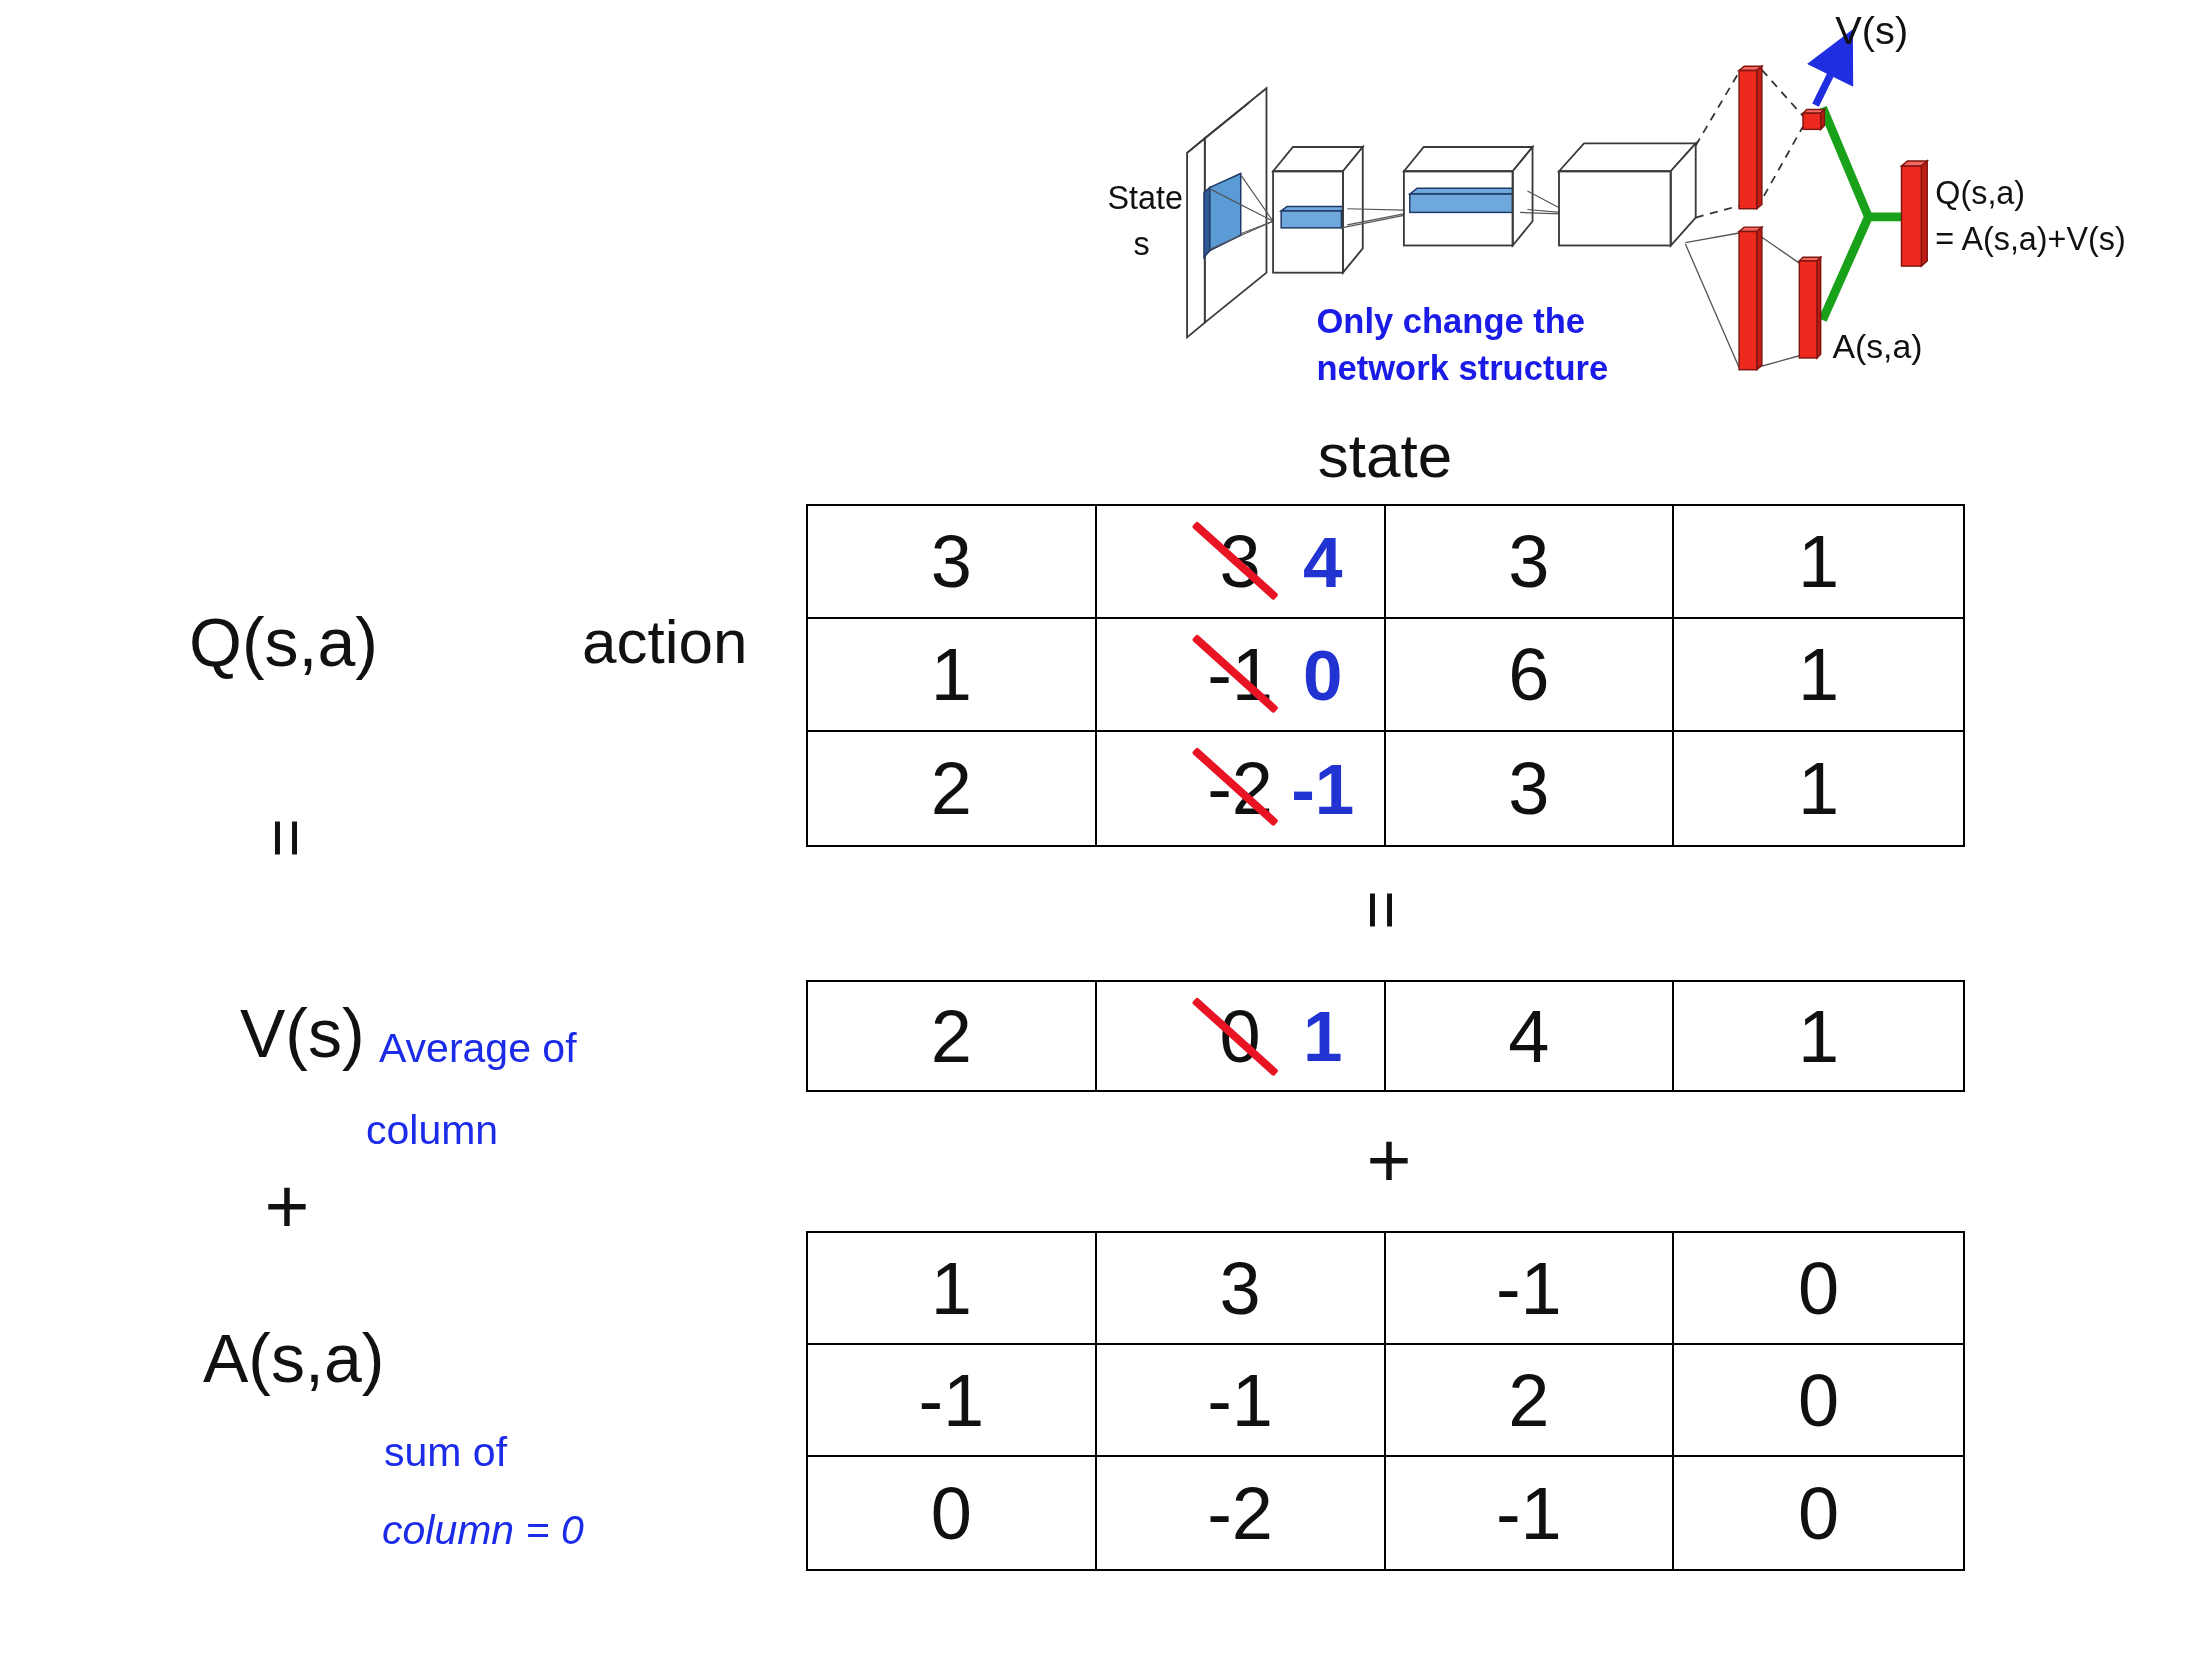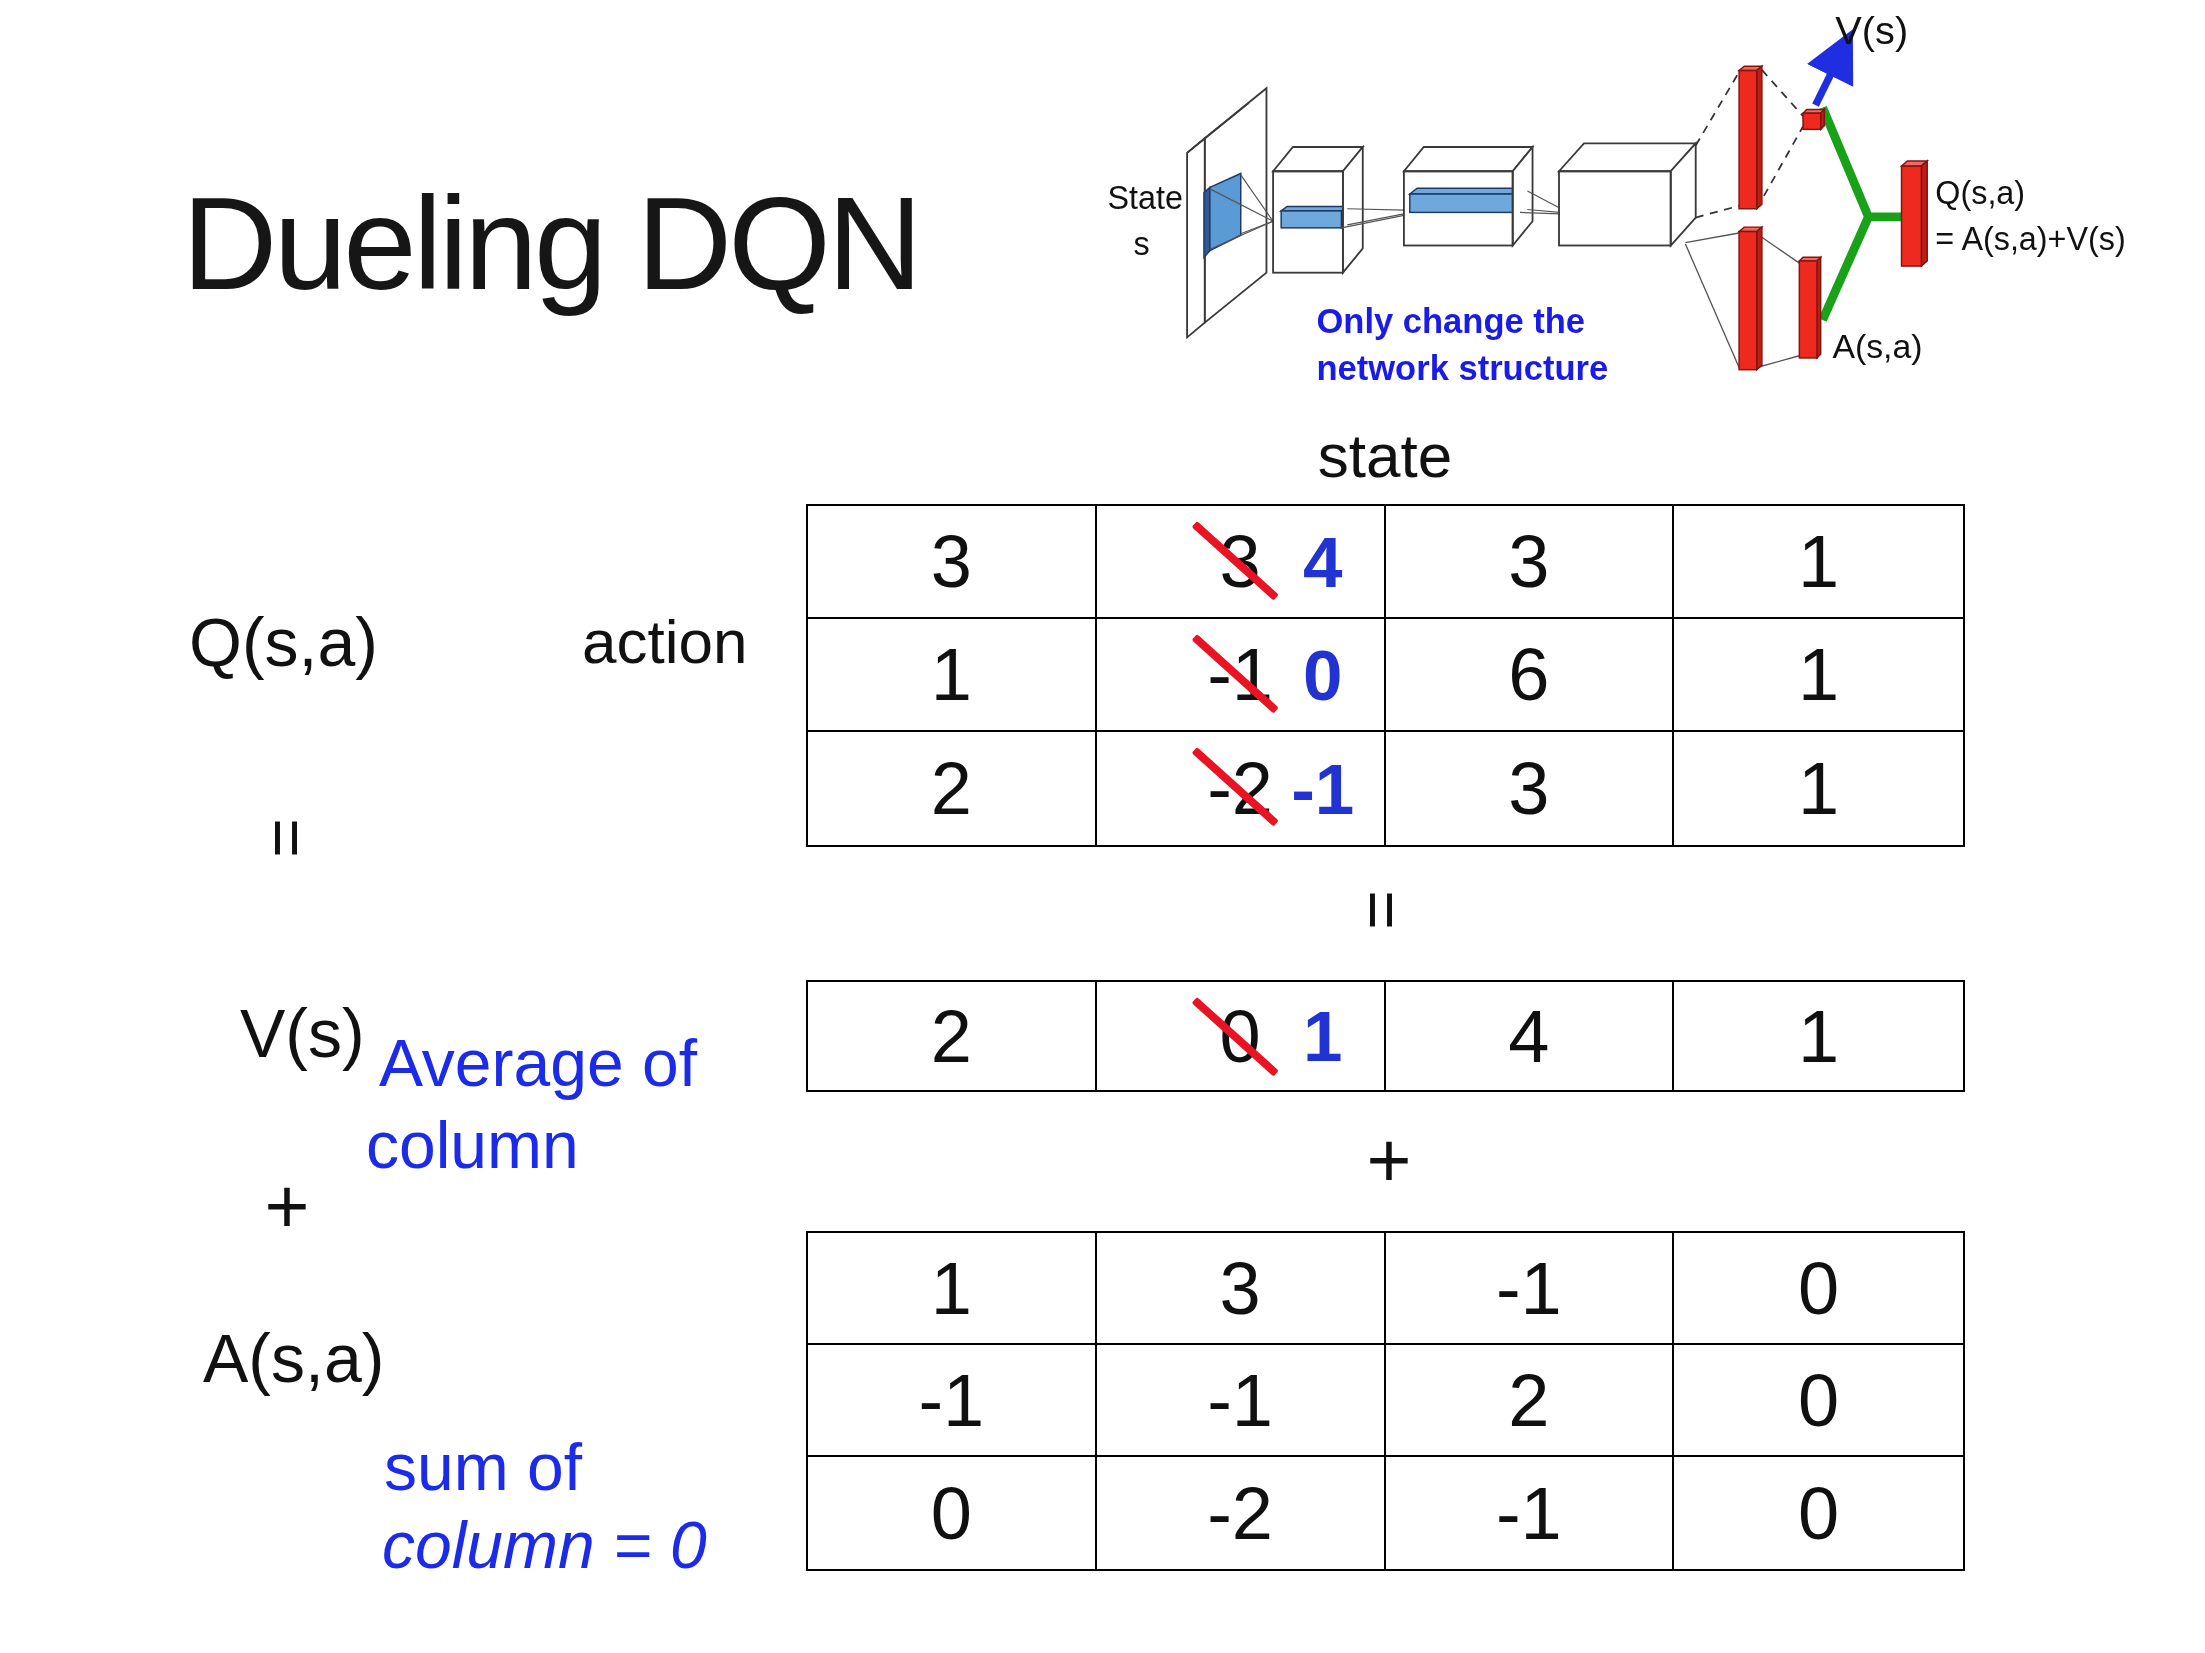--- a/index.html
+++ b/index.html
@@ -3,41 +3,40 @@
 <meta charset="utf-8">
 <style>
   html,body{margin:0;padding:0;}
   body{width:2205px;height:1654px;background:#fff;font-family:"Liberation Sans",sans-serif;}
   .slide{position:absolute;left:0;top:0;width:2205px;height:1654px;background:#ffffff;overflow:hidden;}
   .abs{position:absolute;}
   .title{font-size:132px;letter-spacing:-3.7px;color:#161616;font-weight:400;white-space:nowrap;}
   .hdr{font-size:62px;color:#111;white-space:nowrap;}
   .sidelbl{font-size:68px;color:#111;white-space:nowrap;}
   .op{font-size:77px;color:#111;font-weight:500;}
-  .bluenote{font-size:66px;color:#1b2be8;white-space:nowrap;}
+  .bluenote{font-size:41px;color:#1b2be8;white-space:nowrap;}
   .rot90{transform:translate(-50%,-50%) rotate(90deg);}
   .ctr{transform:translate(-50%,-50%);}
   .dtable{position:absolute;border:2.9px solid #000;display:grid;background:#fff;box-sizing:border-box;}
   .dtable .cell{position:relative;display:flex;align-items:center;justify-content:center;
     border-right:2.2px solid #000;border-bottom:2.2px solid #000;font-size:74px;color:#101010;}
   .dtable .cell:nth-child(4n){border-right:none;}
   .dtable .cell.lastrow{border-bottom:none;}
   .cell .old{position:relative;z-index:1;}
   .cell .new{position:absolute;left:226px;top:50%;transform:translate(-50%,-50%);
     color:#2133d1;font-weight:bold;font-size:71px;z-index:2;}
   .cell .slash{position:absolute;left:100px;top:14.7px;width:110px;height:8px;background:#e81423;
     transform:rotate(42deg);transform-origin:0 0;border-radius:2.2px;z-index:3;}
   svg text{font-family:"Liberation Sans",sans-serif;}
 </style>
 </head>
 <body>
 
 <div class="slide">
 
-  <div class="abs title" style="left:182px;top:168px;">Dueling DQN</div>
 
   <svg class="abs" style="left:1059px;top:0;" width="1147" height="441" viewBox="0 0 1560 600">
     <defs>
       <marker id="bluehead" markerWidth="7" markerHeight="7" refX="3.2" refY="3.5" orient="auto">
         <path d="M0,0 L7,3.5 L0,7 Z" fill="#1f2ee0"></path>
       </marker>
     </defs>
 
     <g>
       <polygon points="198,188 282,120 282,371 198,439" fill="#fff" stroke="#3a3a3a" stroke-width="2.5"></polygon>

